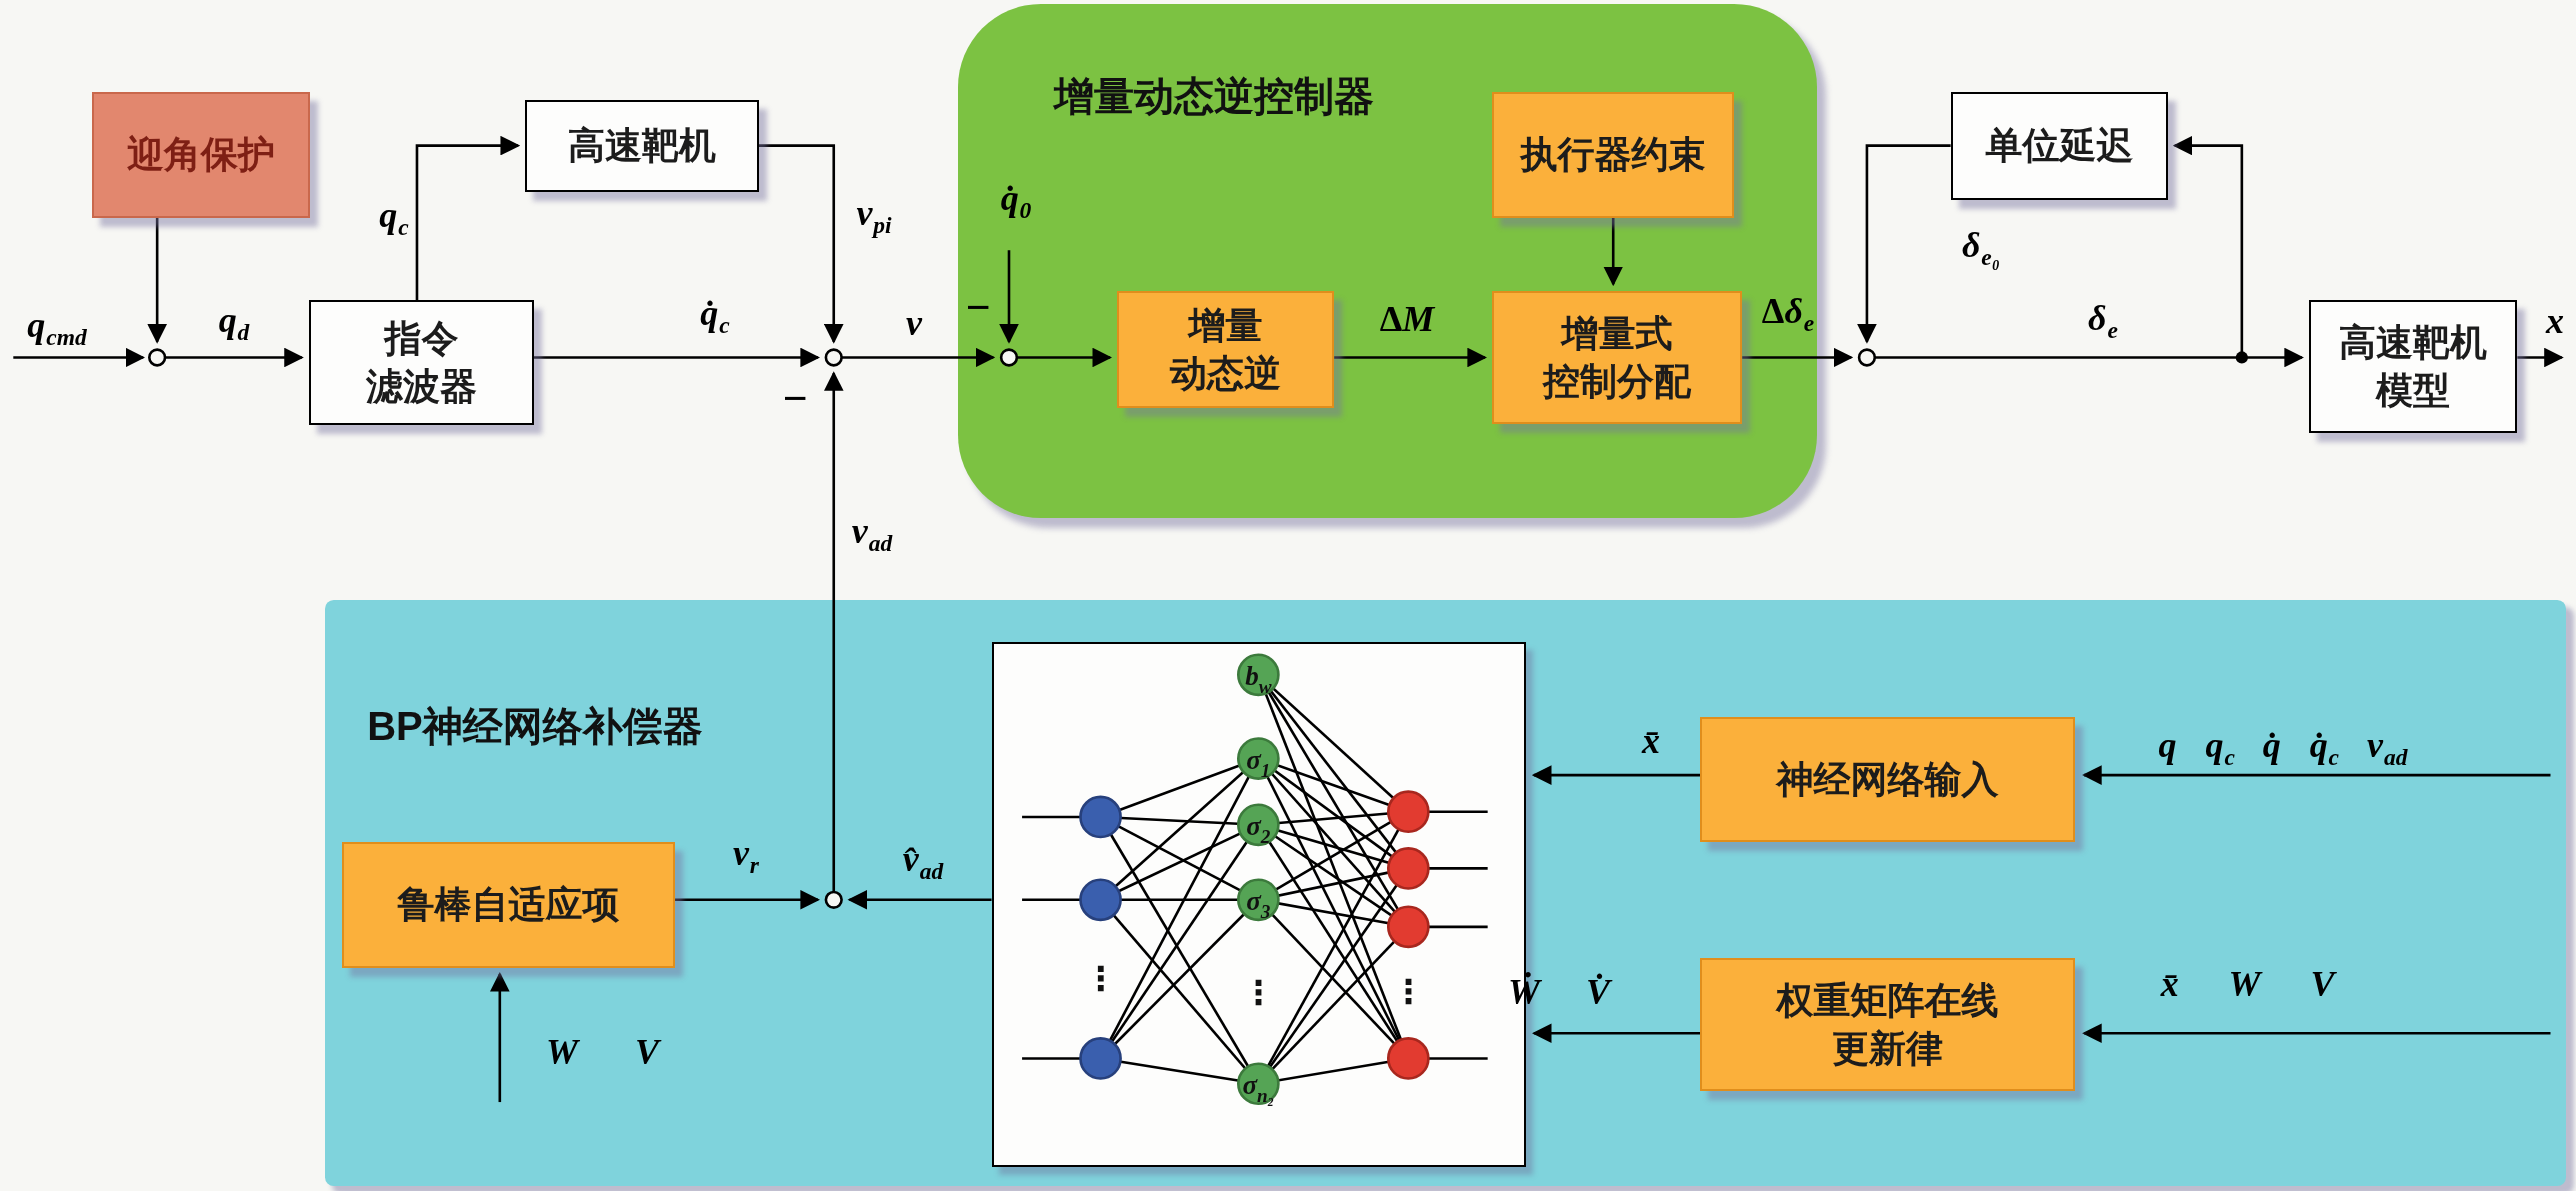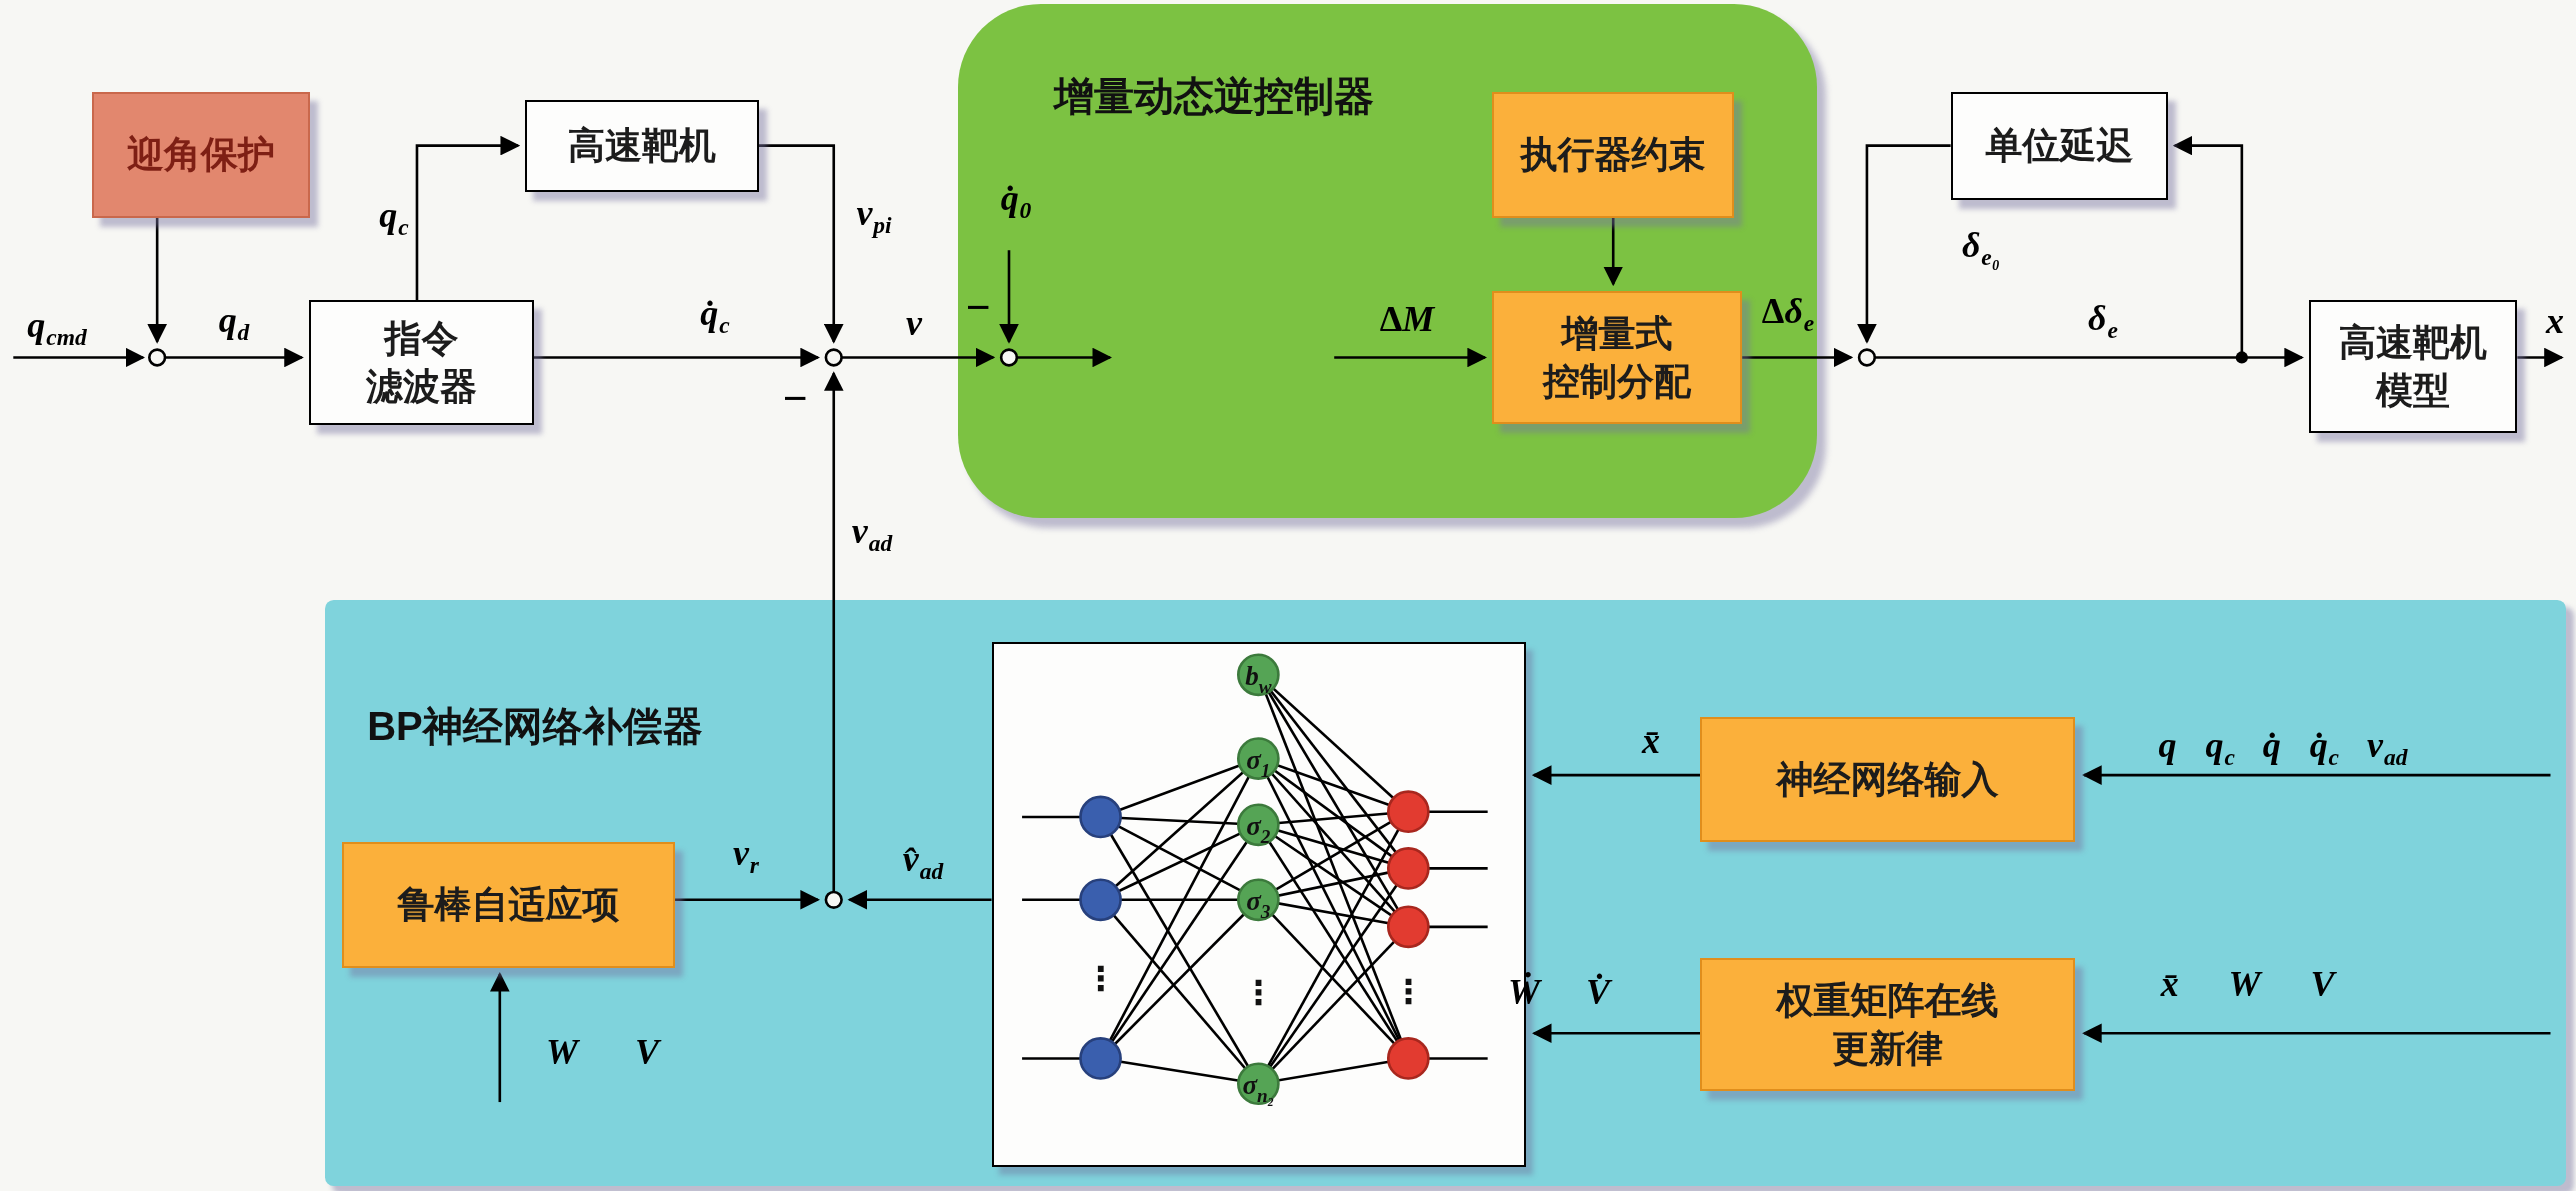--- a/index.html
+++ b/index.html
@@ -164,20 +164,26 @@
   </div>
   <div class="box white" style="left:309px;top:300px;width:225px;height:125px;">
     <div>
       <div>指令</div>
         <div>滤波器</div>
     </div>
   </div>
   <div class="box white" style="left:525px;top:100px;width:234px;height:92px;">
     <div>高速靶机</div>
   </div>
+  <div class="box orange" style="left:1117px;top:291px;width:217px;height:117px;">
+    <div>
+      <div>增量</div>
+        <div>动态逆</div>
+    </div>
+  </div>
   <div class="box orange" style="left:1492px;top:92px;width:242px;height:126px;">
     <div>执行器约束</div>
   </div>
   <div class="box orange" style="left:1492px;top:291px;width:250px;height:133px;">
     <div>
       <div>增量式</div>
         <div>控制分配</div>
     </div>
   </div>
   <div class="box white" style="left:1951px;top:92px;width:217px;height:108px;">

